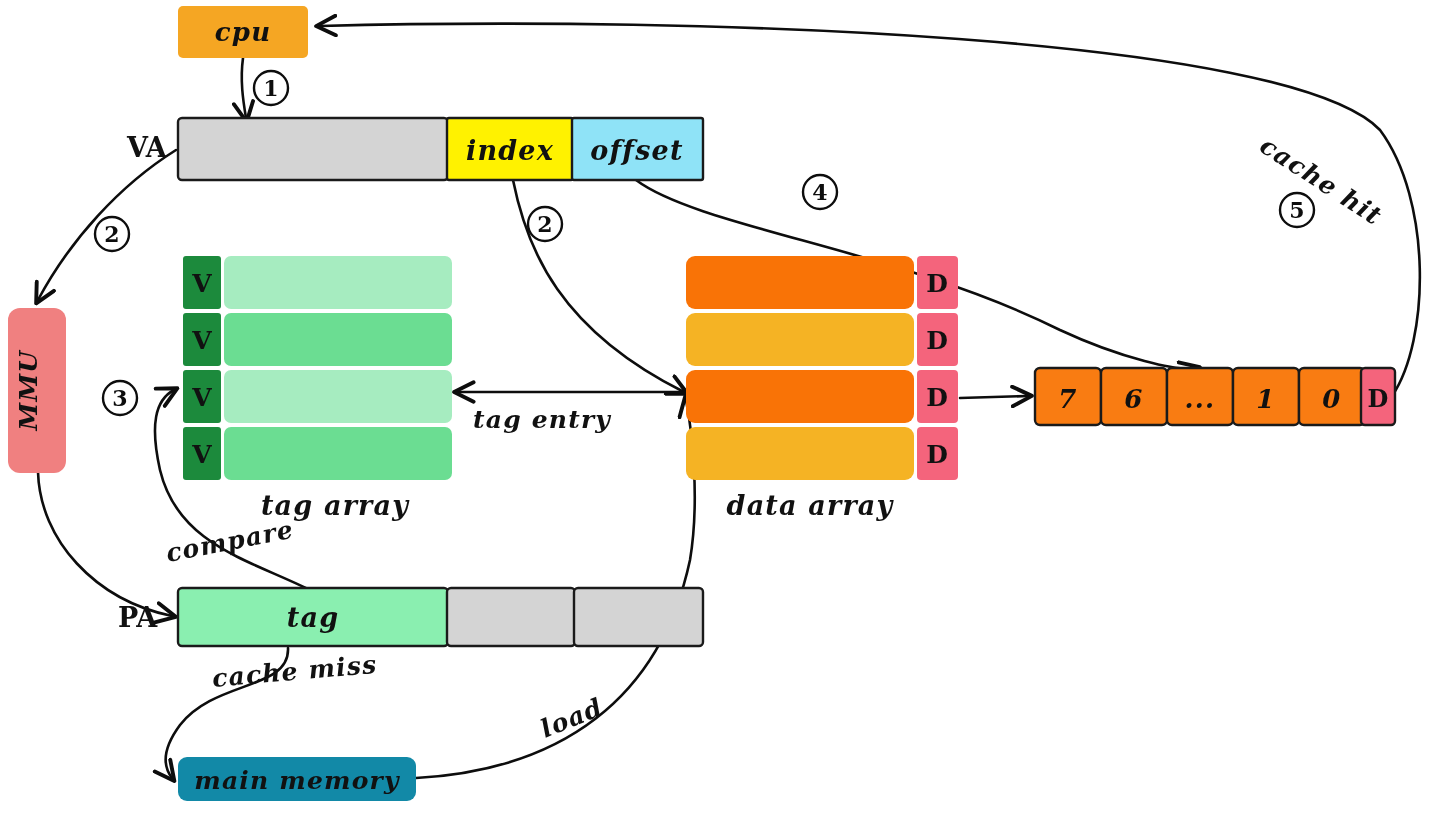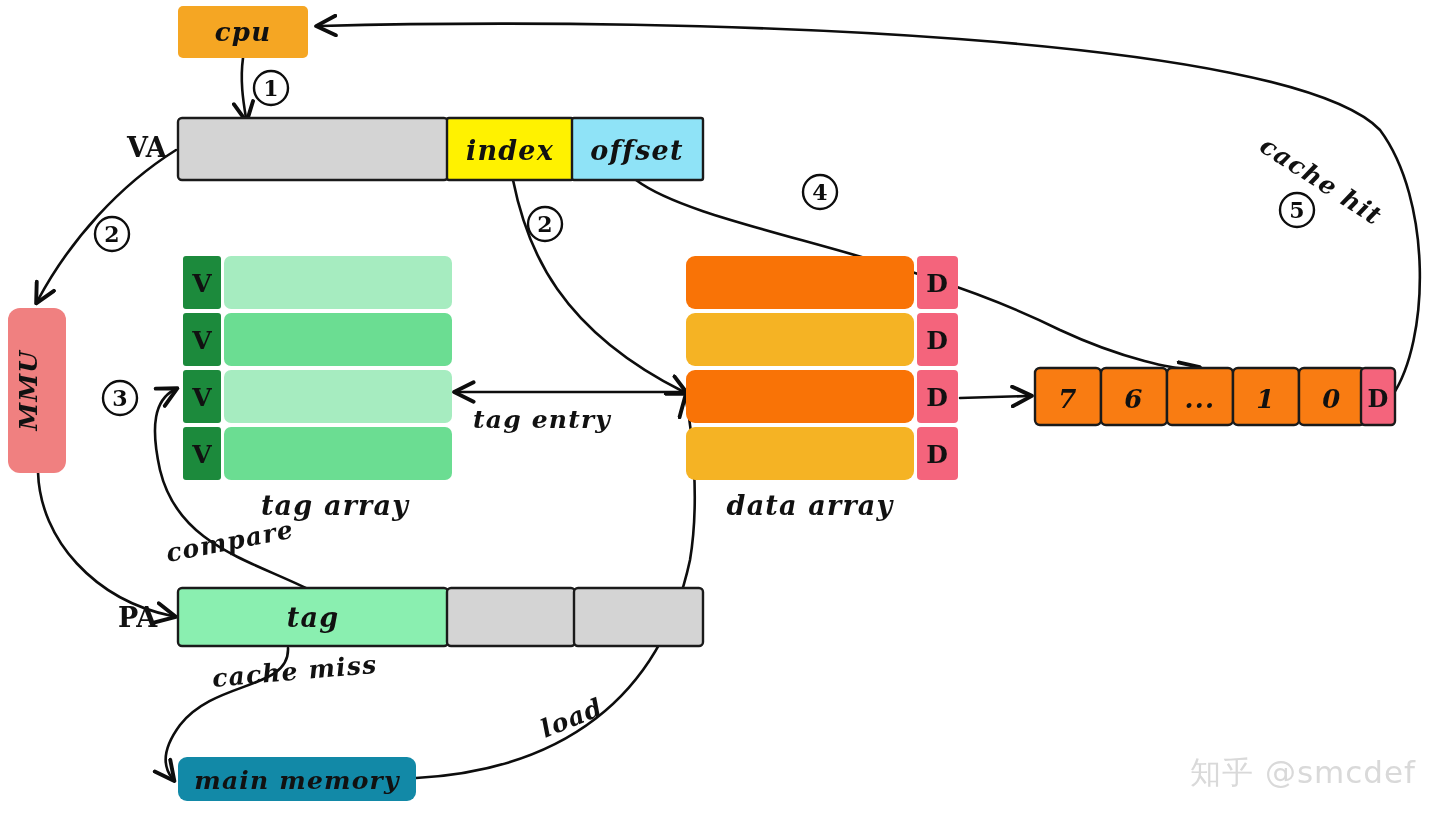--- a/index.html
+++ b/index.html
@@ -227,15 +227,14 @@
       <text class="hand-plain" x="1378" y="407" font-size="24" text-anchor="middle">D</text>
     </g>
 
     <g>
       <rect x="178" y="757" width="238" height="44" rx="9" class="nostroke" style="fill:#1289A7"></rect>
       <text class="hand" x="297" y="789" font-size="25" text-anchor="middle" fill="#0b0b0b">main memory</text>
     </g>
 
   </svg>
 
-  <div class="wm">知乎 @smcdef</div>
 
 </div>
 
 </body></html>

